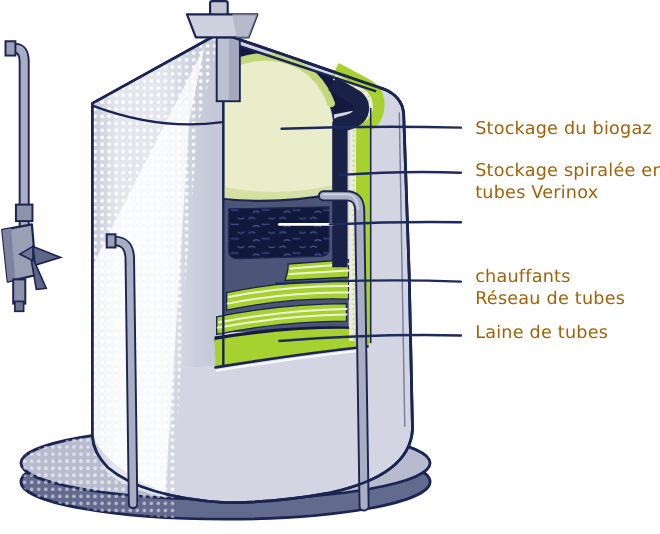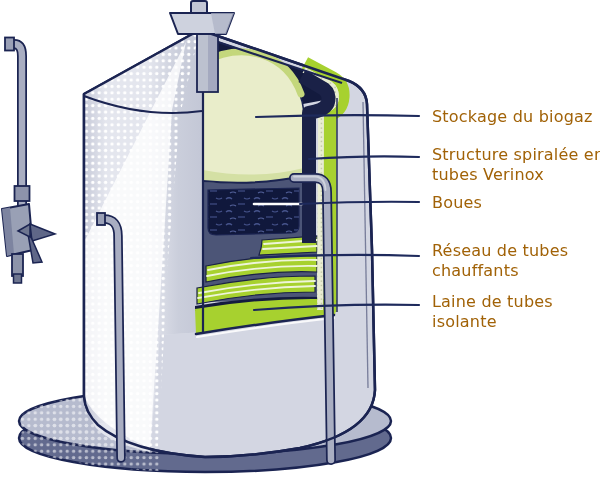--- a/index.html
+++ b/index.html
@@ -160,28 +160,24 @@
     <path d="M300,204 Q365,201 419,202"></path>
     <path d="M251,258 Q340,253 419,256"></path>
     <path d="M254,310 Q345,303 419,305"></path>
   </g>
 </svg>
 
 <div class="lbl" style="top:107px">
   <div>Stockage du biogaz</div>
 </div>
 <div class="lbl" style="top:145px">
-  <div>Structure spiralée en</div>
+  <div>Stockage spiralée en</div>
   <div>tubes Verinox</div>
 </div>
-<div class="lbl" style="top:193px">
-  <div>Boues</div>
-</div>
 <div class="lbl" style="top:241px">
+  <div>chauffants</div>
   <div>Réseau de tubes</div>
-  <div>chauffants</div>
 </div>
 <div class="lbl" style="top:292px">
   <div>Laine de tubes</div>
-  <div>isolante</div>
 </div>
 
 </div>
 
 </body></html>

